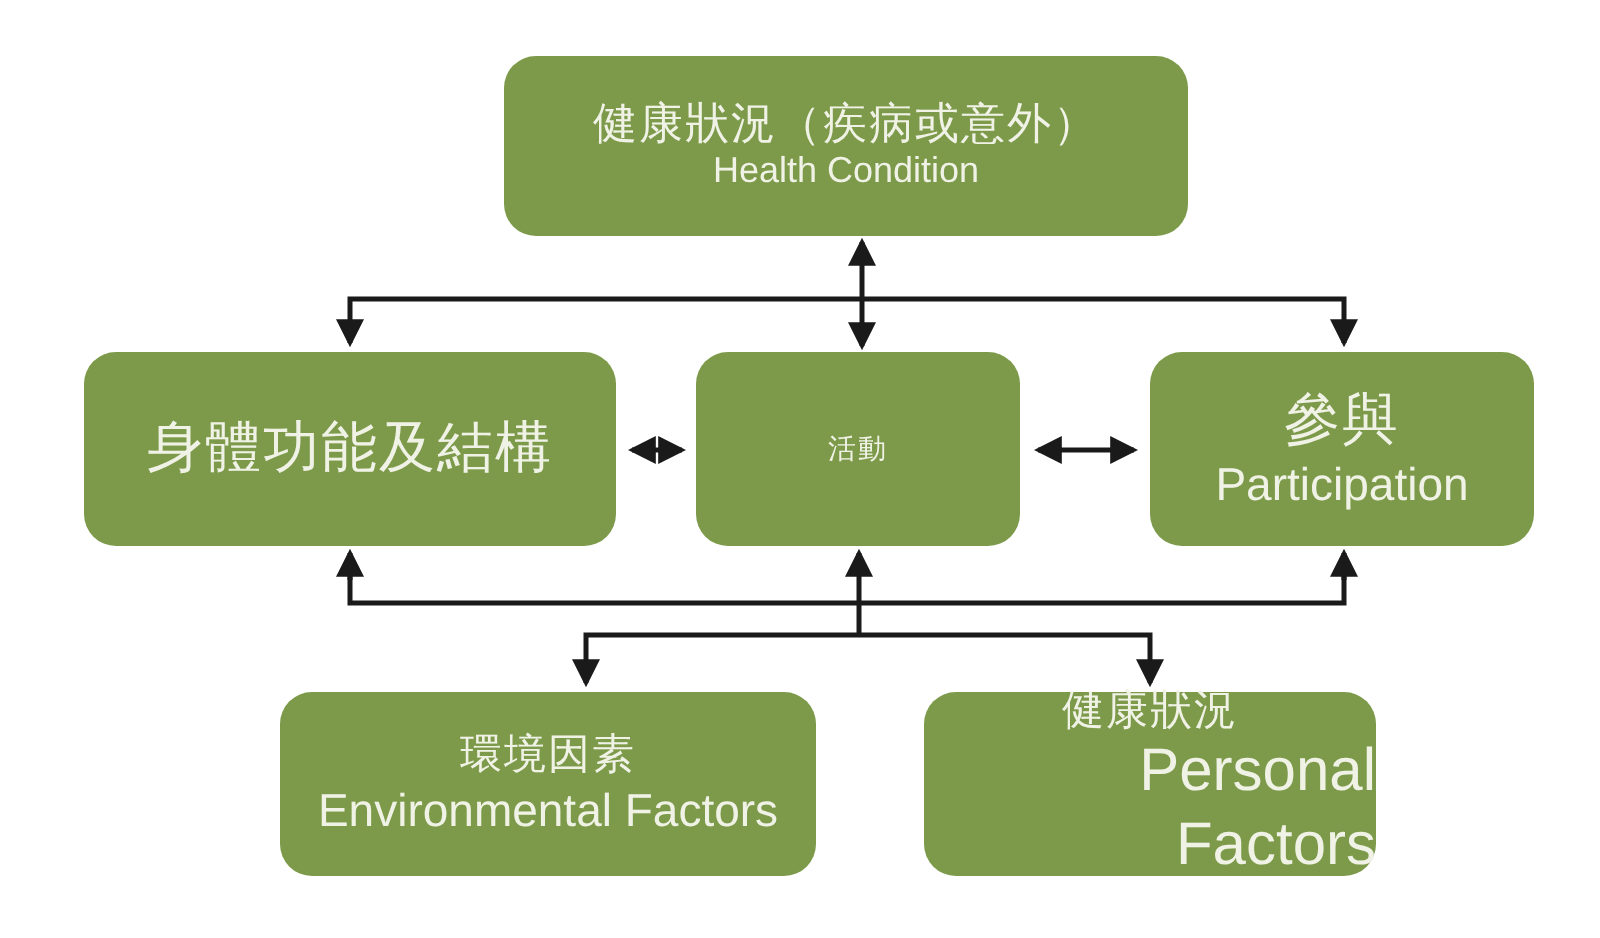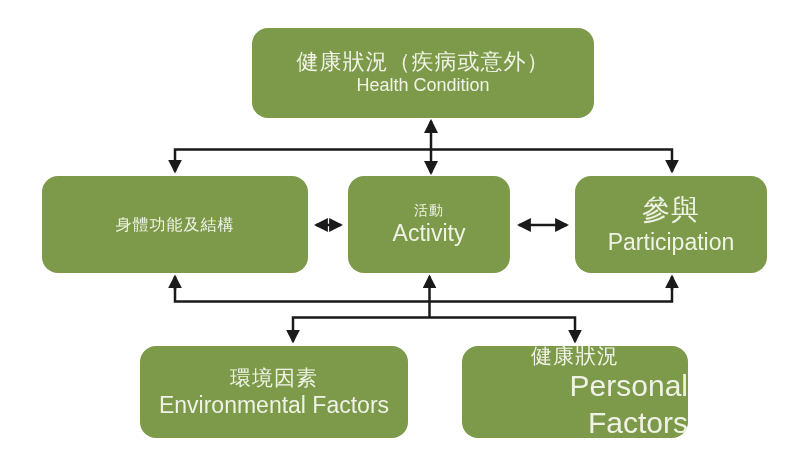--- a/index.html
+++ b/index.html
@@ -30,21 +30,21 @@
   }
   .node .zh { letter-spacing: 1px; }
   .node .en { letter-spacing: 0px; text-align: right; }
 
   
   #node-health        { left: 252px; top: 28px;  width: 342px; height: 90px; }
   #node-health .zh    { font-size: 22px; }
   #node-health .en    { font-size: 18px; }
 
   #node-bodyfunction      { left: 42px;  top: 176px; width: 266px; height: 97px; }
-  #node-bodyfunction .zh  { font-size: 16px; }
+  #node-bodyfunction .zh  { font-size: 28px; }
   #node-bodyfunction .en  { font-size: 19px; }
 
   #node-activity      { left: 348px; top: 176px; width: 162px; height: 97px; }
   #node-activity .zh  { font-size: 14px; }
   #node-activity .en  { font-size: 23px; }
 
   #node-participation     { left: 575px; top: 176px; width: 192px; height: 97px; }
   #node-participation .zh { font-size: 28px; }
   #node-participation .en { font-size: 23px; }
 
@@ -127,21 +127,20 @@
     <span class="zh">健康狀況（疾病或意外）</span>
     <span class="en">Health Condition</span>
   </div>
 
   <div class="node" id="node-bodyfunction">
     <span class="zh">身體功能及結構</span>
   </div>
 
   <div class="node" id="node-activity">
     <span class="zh">活動</span>
-    <span class="en">Activity</span>
   </div>
 
   <div class="node" id="node-participation">
     <span class="zh">參與</span>
     <span class="en">Participation</span>
   </div>
 
   <div class="node" id="node-environmental">
     <span class="zh">環境因素</span>
     <span class="en">Environmental Factors</span>

